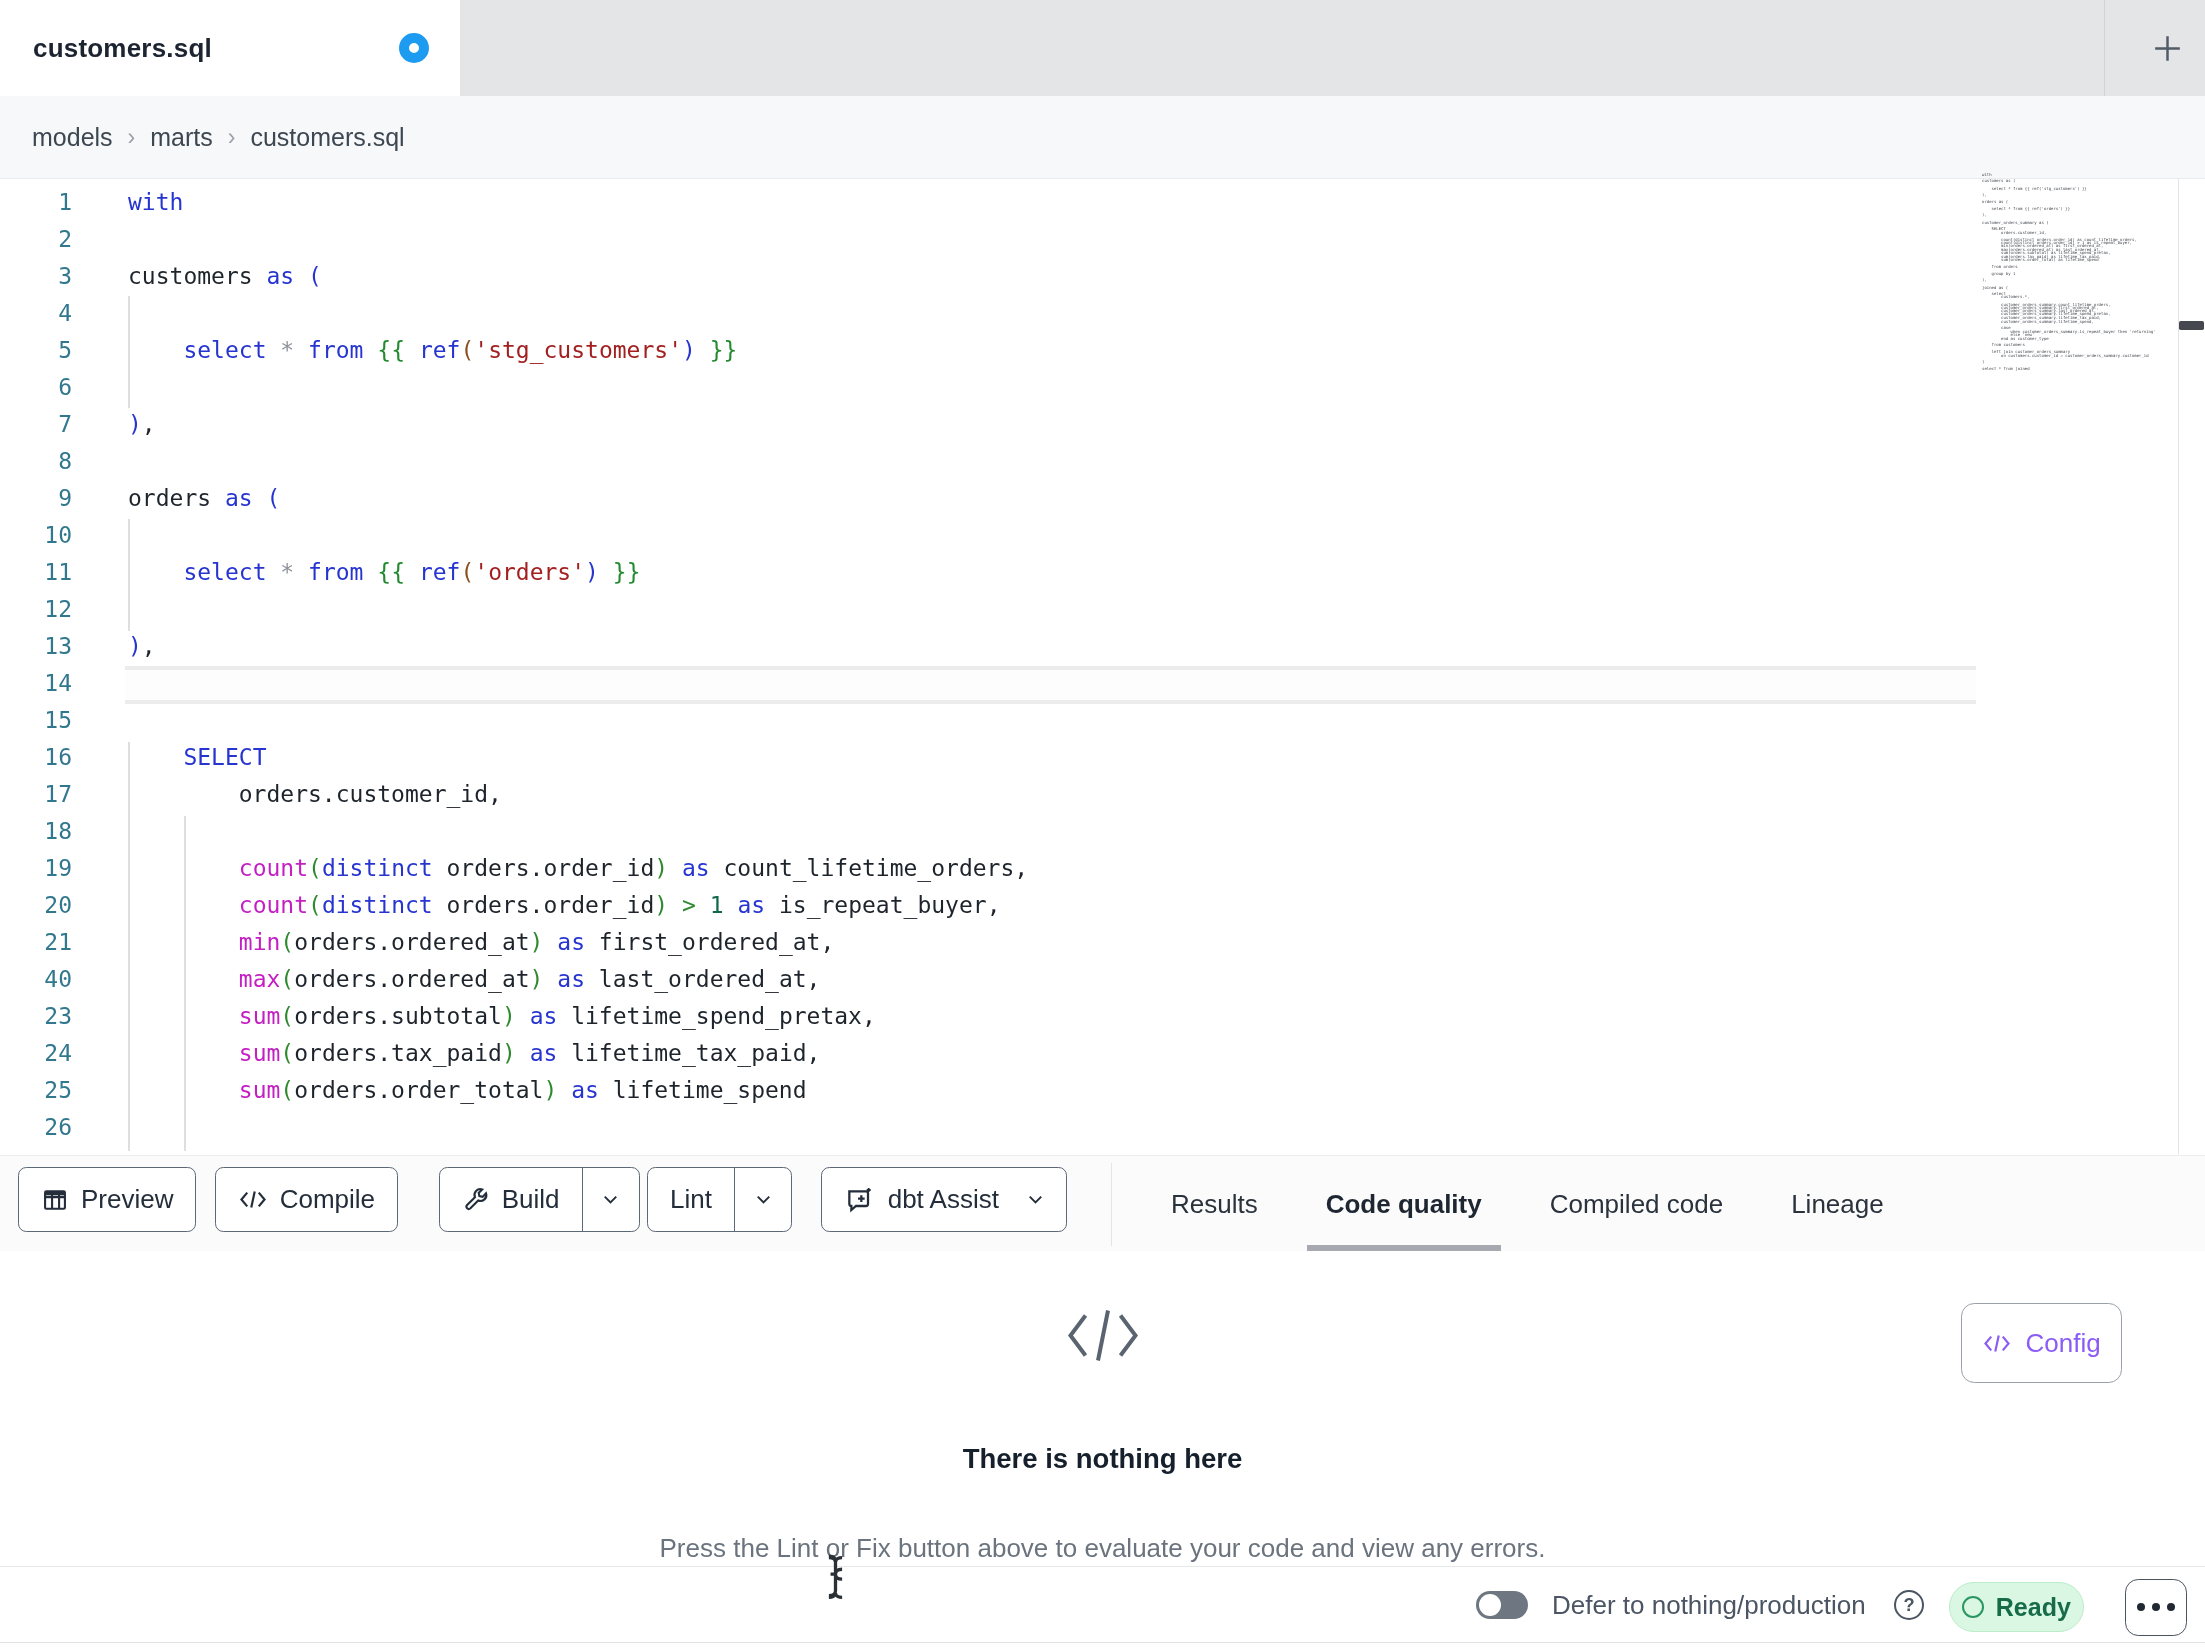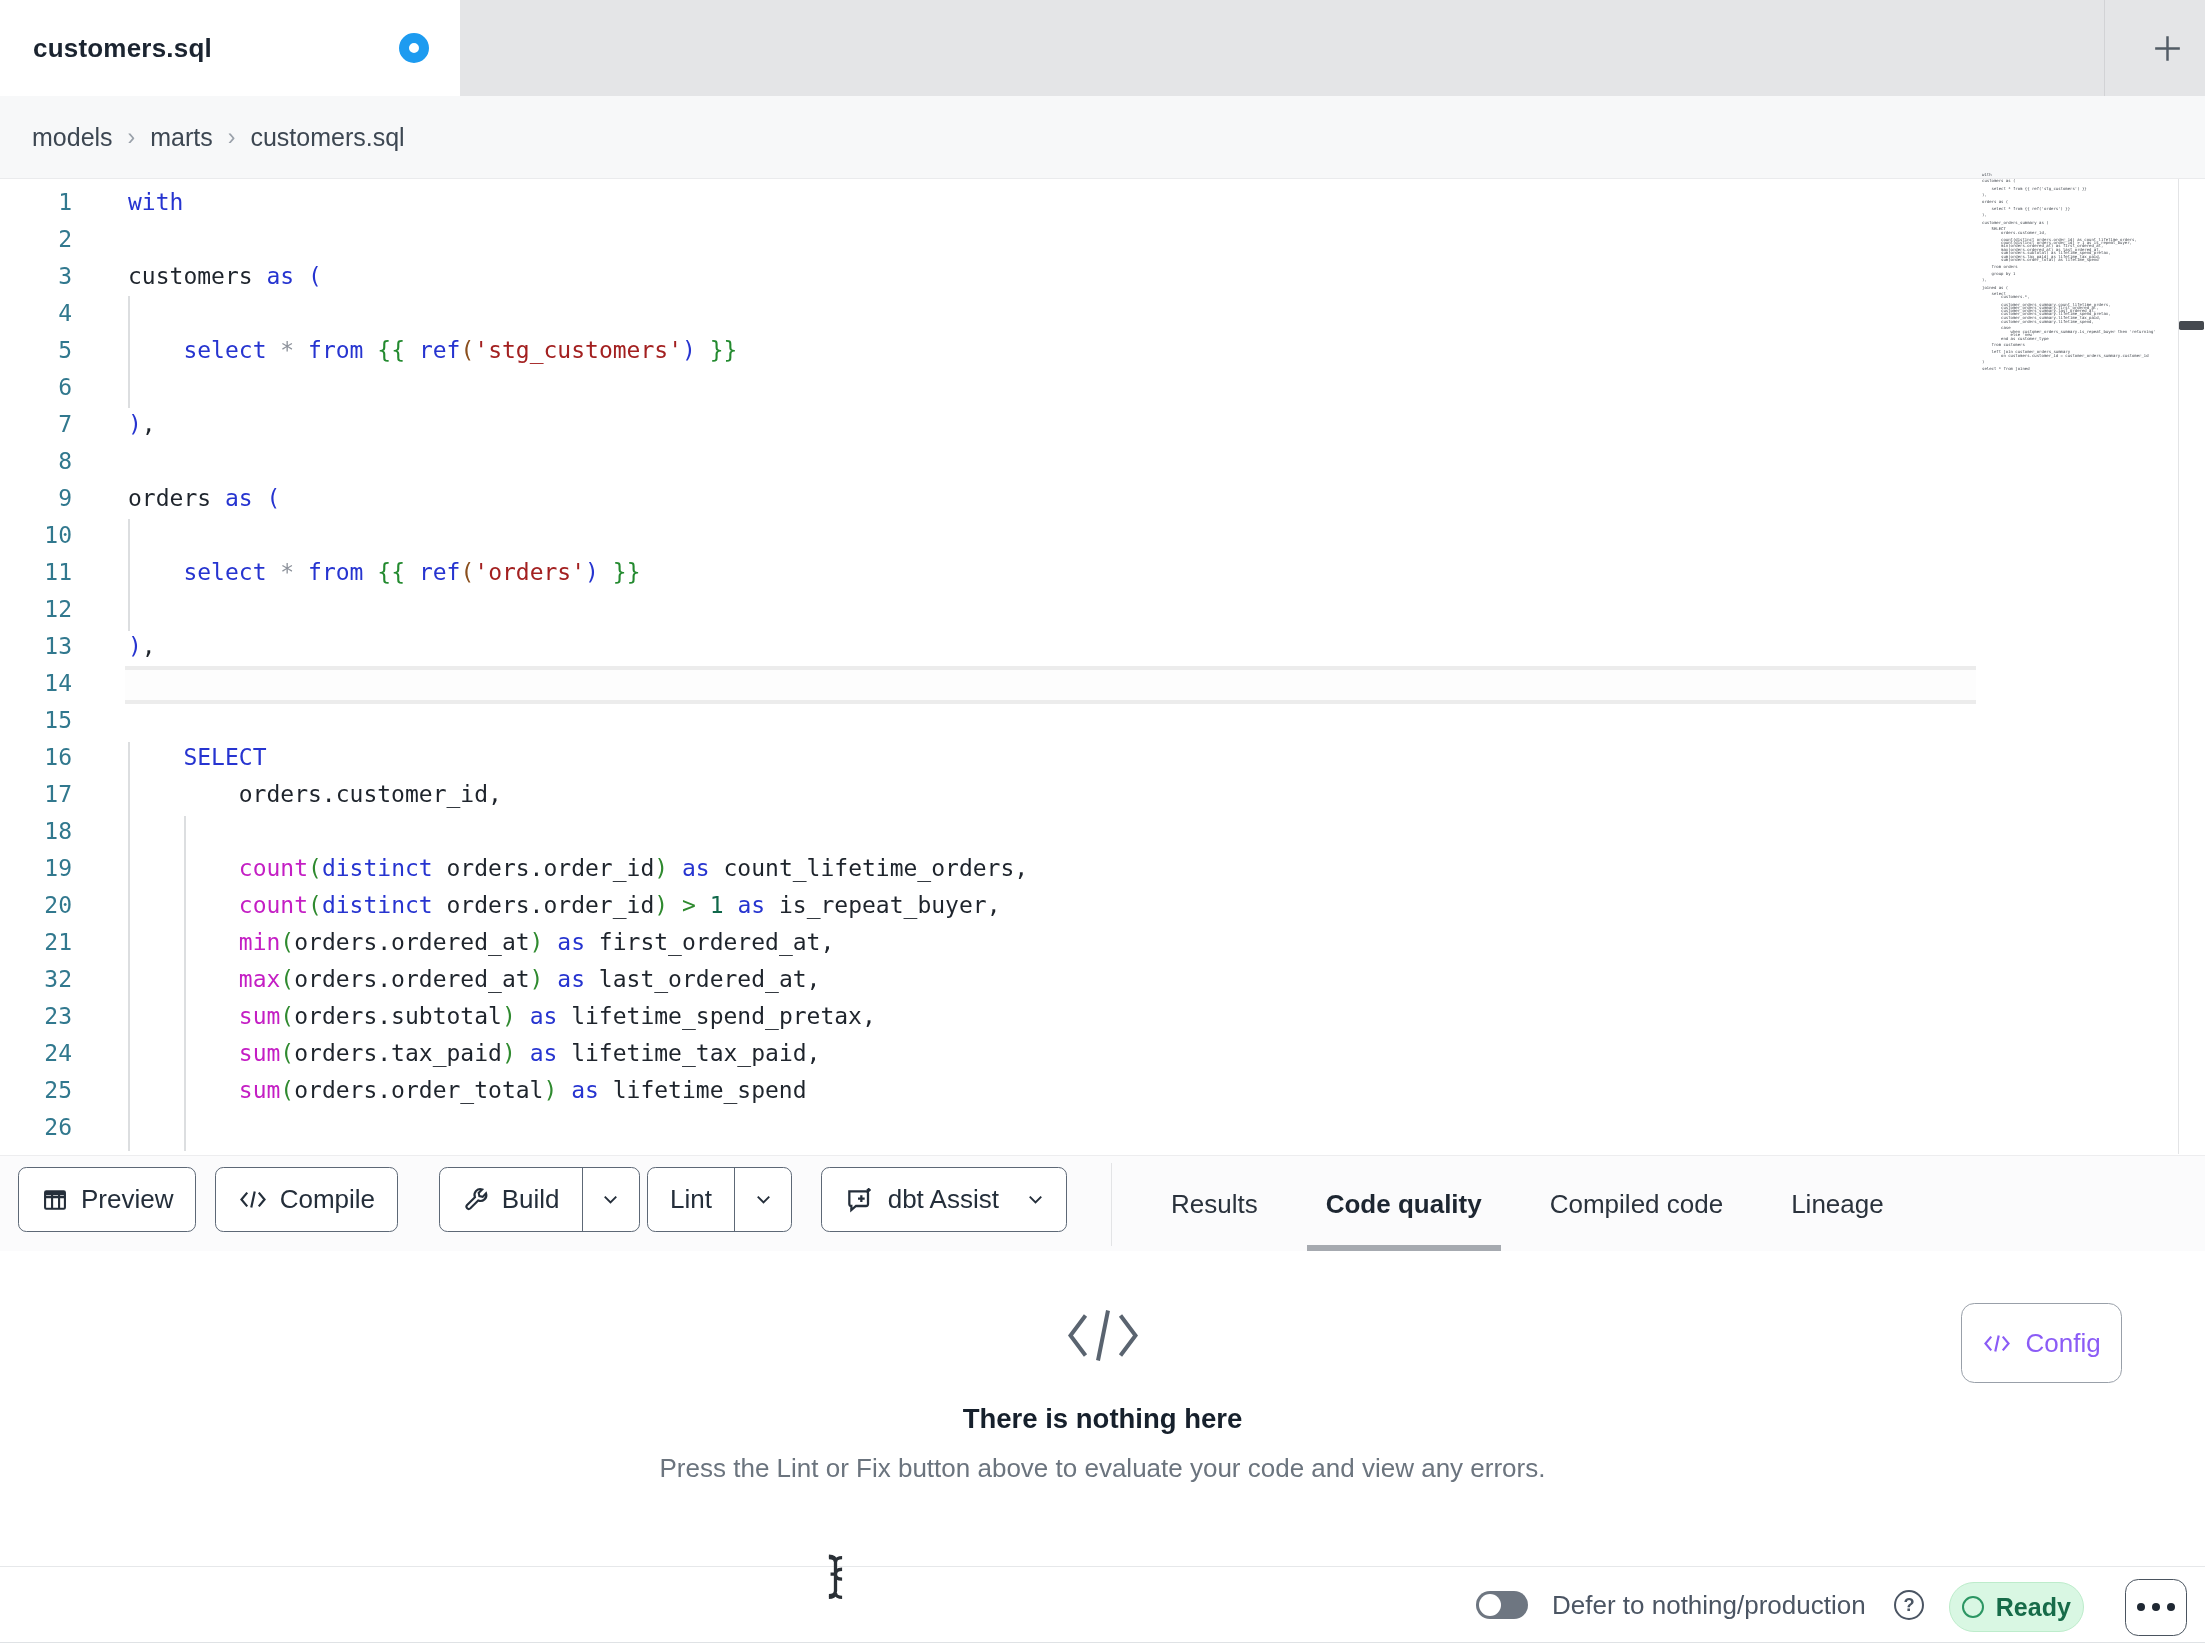--- a/index.html
+++ b/index.html
@@ -62,21 +62,21 @@
   .tbtn .seg { display:flex; align-items:center; gap:11.7px; padding:0 22px; height:100%; }
   .tbtn .seg.arrow { border-left:1.7px solid #5d6876; padding:0 16.7px; }
   .tbtn .seg.arrow-nosep { padding:0 18.3px 0 3.3px; }
   .toolbar-divider { position:absolute; left:1111px; top:6.7px; width:0.8px; height:83px; background:#e3e4e6; }
   .panel-tabs { position:absolute; left:1171px; top:0; height:96px; display:flex; gap:68px; align-items:stretch; }
   .ptab { display:flex; align-items:center; font-size:26px; color:#2a323c; cursor:pointer; position:relative; }
   .ptab.active { font-weight:600; color:#1d2631; }
   .ptab.active::after { content:""; position:absolute; left:-19px; right:-19px; bottom:0; height:6.7px; background:#a6aab0; }
   
   .results { position:absolute; left:0; top:1251px; width:2205px; height:315px; background:#ffffff; }
-  .empty { position:absolute; left:0; top:0; width:2205px; display:flex; flex-direction:column; align-items:center; }
+  .empty { position:absolute; left:0; top:0; width:2205px; display:flex; flex-direction:column; align-items:center;gap:40px; }
   .empty-icon { margin-top:52px; color:#5a6470; }
   .empty-title { margin-top:35px; font-size:27.5px; font-weight:bold; color:#16202c; }
   .empty-desc { margin-top:18.3px; font-size:26px; color:#6b747e; }
   .config-btn { position:absolute; left:1961px; top:52px; width:161px; height:80px; border:1.7px solid #99a0a9;
     border-radius:13.3px; background:#ffffff; display:flex; align-items:center; justify-content:center; gap:13.3px;
     font-size:26px; color:#8b5cf6; cursor:pointer; }
   
   .statusbar { position:absolute; left:0; top:1566px; width:2205px; height:83px; background:#ffffff;
     border-top:0.8px solid #e6e8ea; }
   .statusbar::after { content:""; position:absolute; left:0; top:75px; width:2205px; height:0.8px; background:#dfe2e5; }
@@ -160,21 +160,21 @@
         <div class="ln" style="height: 37px;">12</div>
         <div class="ln" style="height: 37px;">13</div>
         <div class="ln" style="height: 37px;">14</div>
         <div class="ln" style="height: 37px;">15</div>
         <div class="ln" style="height: 37px;">16</div>
         <div class="ln" style="height: 37px;">17</div>
         <div class="ln" style="height: 37px;">18</div>
         <div class="ln" style="height: 37px;">19</div>
         <div class="ln" style="height: 37px;">20</div>
         <div class="ln" style="height: 37px;">21</div>
-        <div class="ln" style="height: 37px;">32</div>
+        <div class="ln" style="height: 37px;">40</div>
         <div class="ln" style="height: 37px;">23</div>
         <div class="ln" style="height: 37px;">24</div>
         <div class="ln" style="height: 37px; padding-left: 24px;">25</div>
         <div class="ln" style="height: 37px;">26</div>
       </div>
     <div class="code-lines">
         <div class="cl"><span class="tok-k">with</span></div>
         <div class="cl"></div>
         <div class="cl"><span class="tok-i">customers </span><span class="tok-k">as</span><span class="tok-i"> </span><span class="tok-k">(</span></div>
         <div class="cl"></div>

